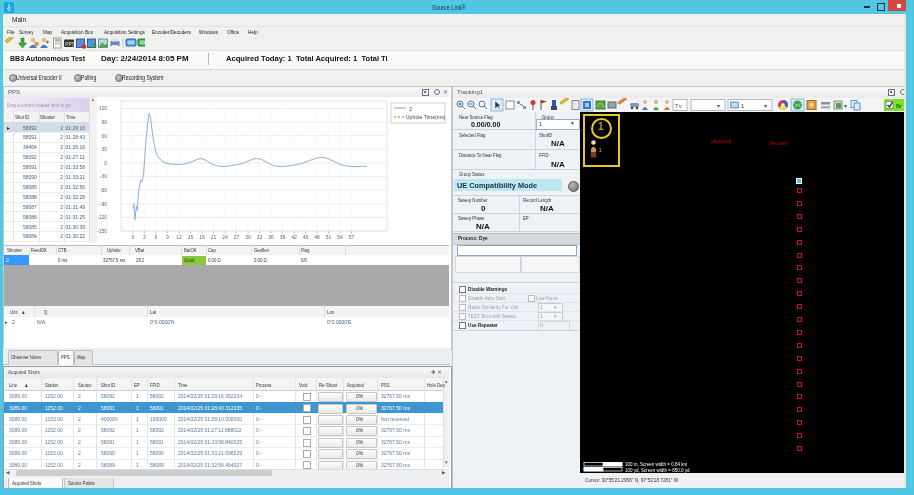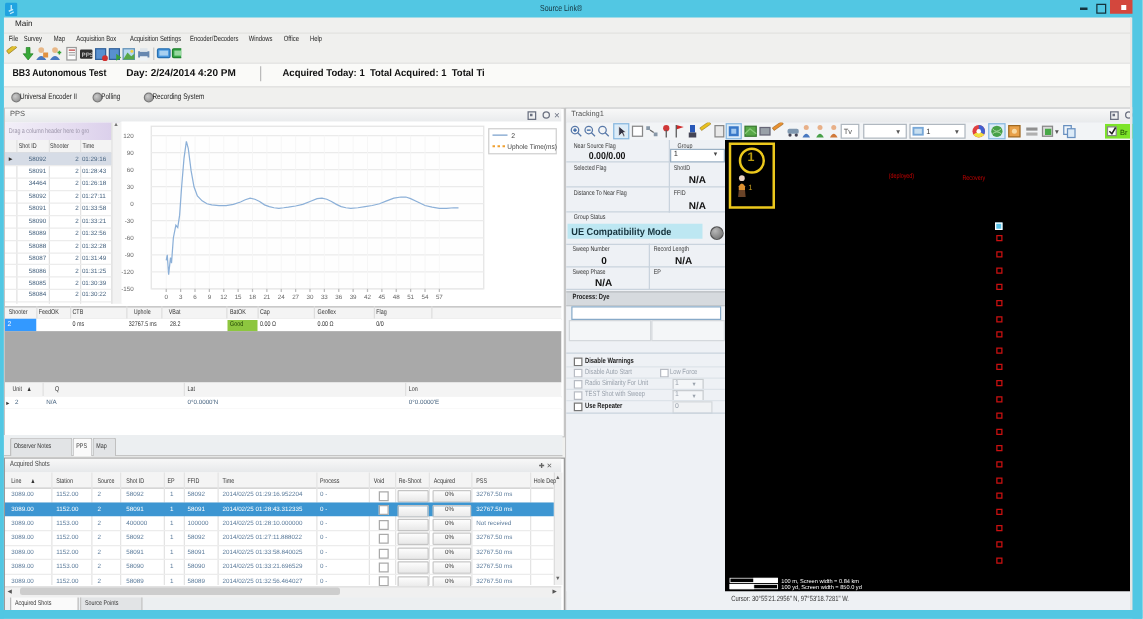--- a/index.html
+++ b/index.html
@@ -55,21 +55,21 @@
     <rect x="107" y="1.5" width="6" height="3" fill="#dde4ea"></rect>
     <rect x="107" y="8" width="6" height="3.5" fill="#eef2f6"></rect>
 <line x1="118" y1="1" x2="118" y2="11" stroke="#c8c8c8"></line>
 <rect x="121" y="2" width="10" height="7" rx="1" fill="#4898e0" stroke="#2870b0"></rect>
     <rect x="122.5" y="3.5" width="7" height="4" fill="#a8d0f0"></rect>
 <rect x="133" y="2" width="10" height="7" rx="1" fill="#38a848" stroke="#208030"></rect>
     <rect x="134.5" y="3.5" width="7" height="4" fill="#98d8a0"></rect>
 </svg>
 <div class="abs" style="left:3px;top:50px;width:902px;height:18px;background:#fafaf8;border-top:1px solid #e0e0de;border-bottom:1px solid #dcdcda;"></div>
 <div class="t sx2" style="left:10px;top:54px;font-size:8px;font-weight:bold;color:#111;">BB3 Autonomous Test</div>
-<div class="t" style="left:101px;top:54px;font-size:8px;font-weight:bold;color:#111;">Day: 2/24/2014 4:20 PM</div>
+<div class="t" style="left:101px;top:54px;font-size:8px;font-weight:bold;color:#111;">Day: 2/24/2014 8:05 PM</div>
 <div class="abs" style="left:208px;top:53px;width:1px;height:12px;background:#bbb;"></div>
 <div class="t" style="left:226px;top:54px;font-size:8px;font-weight:bold;color:#111;transform:scaleX(0.95);transform-origin:left top;">Acquired Today: 1&nbsp;&nbsp;Total Acquired: 1&nbsp;&nbsp;Total Ti</div>
 <div class="abs" style="left:9px;top:74px;width:6px;height:6px;border-radius:50%;background:radial-gradient(circle at 35% 35%,#cacaca,#8a8a8a);border:1px solid #777;"></div>
 <div class="t sx" style="left:16px;top:73.5px;font-size:6.5px;color:#222;">Universal Encoder II</div>
 <div class="abs" style="left:74px;top:74px;width:6px;height:6px;border-radius:50%;background:radial-gradient(circle at 35% 35%,#cacaca,#8a8a8a);border:1px solid #777;"></div>
 <div class="t sx" style="left:81px;top:73.5px;font-size:6.5px;color:#222;">Polling</div>
 <div class="abs" style="left:115px;top:74px;width:6px;height:6px;border-radius:50%;background:radial-gradient(circle at 35% 35%,#cacaca,#8a8a8a);border:1px solid #777;"></div>
 <div class="t sx" style="left:122px;top:73.5px;font-size:6.5px;color:#222;">Recording System</div>
 <div class="abs" style="left:3px;top:86px;width:447px;height:262px;background:#fff;border:1px solid #c5c5c5;"></div>
 <div class="abs" style="left:4px;top:87px;width:445px;height:11px;background:linear-gradient(#f8f8f8,#e8eaec);"></div>

